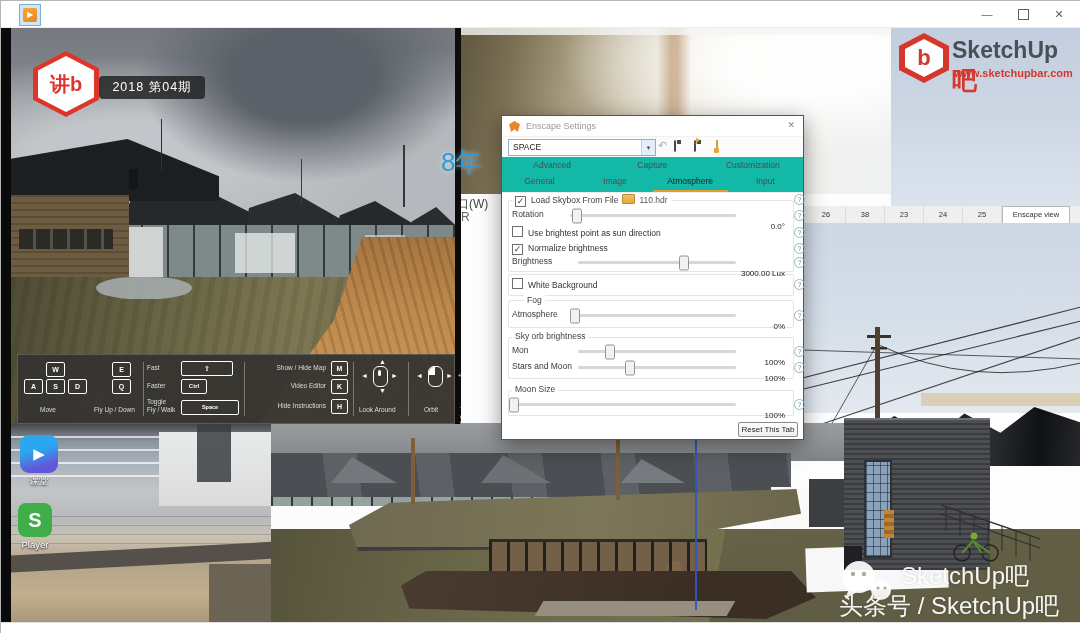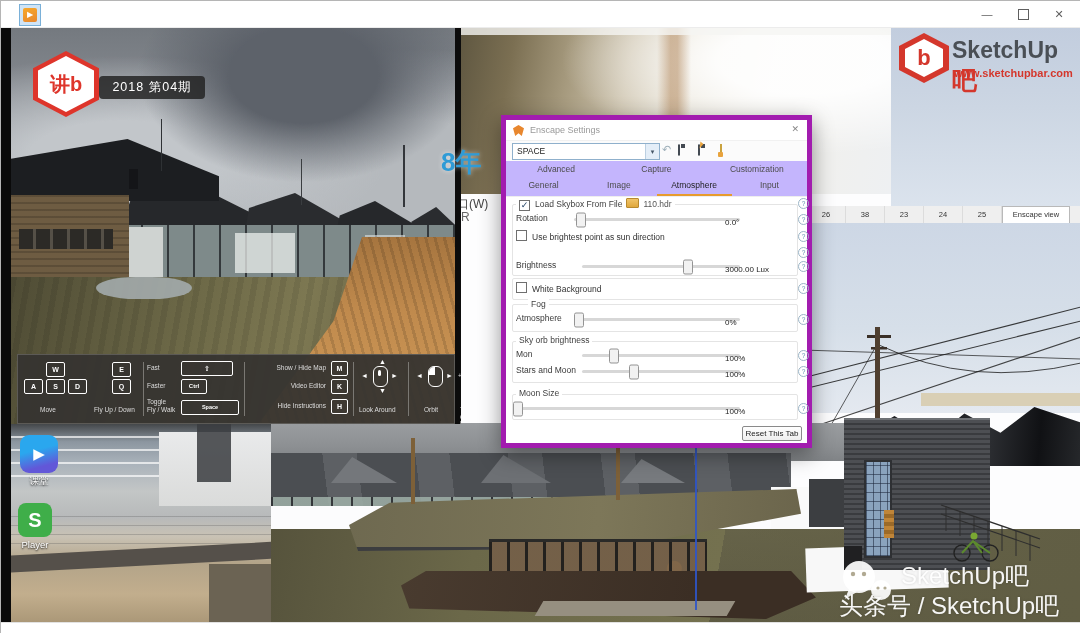--- a/index.html
+++ b/index.html
@@ -24,50 +24,50 @@
   #sketchup{left:270px;top:190px;width:810px;height:431px;background:#fdfdfe;z-index:1;overflow:hidden}
   #frameLeft{left:10px;top:26px;width:450px;height:397px;z-index:3;overflow:hidden;background:#83888e}
   #photoLeft{left:10px;top:423px;width:260px;height:198px;z-index:3;overflow:hidden}
   #frameMid{left:460px;top:26px;width:430px;height:167px;z-index:2;overflow:hidden}
   #frameRight{left:890px;top:26px;width:190px;height:179px;z-index:2;overflow:hidden;
     background:linear-gradient(180deg,#c2cdde 0%,#ccd6e3 45%,#dbe3ed 100%)}
   #bottomStrip{left:0;top:621px;width:1080px;height:12px;background:#fff;border-top:1px solid #e2e2e2;z-index:5}
 
   
   #dialog{left:500px;top:114px;width:301px;height:323px;background:#fff;z-index:20;
-    border:5px solid #a21caf;box-shadow:0 6px 20px rgba(0,0,0,.42);font-size:8.5px;color:#333}
+    border:1px solid #a21caf;box-shadow:0 6px 20px rgba(0,0,0,.42);font-size:8.5px;color:#333}
   #dlgTitle{position:absolute;left:0;top:0;right:0;height:20px;border-bottom:1px solid #f1f1f1}
   #dlgIcon{position:absolute;left:7px;top:5px;width:11px;height:11px;background:#e8872e;
     clip-path:polygon(50% 0,100% 30%,80% 100%,50% 74%,20% 100%,0 30%)}
   #dlgTitleTxt{position:absolute;left:24px;top:5px;color:#9a9a9a;font-size:9px}
   #dlgClose{position:absolute;right:8px;top:4px;color:#888;font-size:9px}
   #comboRow{position:absolute;left:0;top:21px;right:0;height:20px;background:#fbfbfb}
   #combo{position:absolute;left:6px;top:2px;width:142px;height:15px;border:1px solid #8fb0cc;
     background:#fff;line-height:15px;padding-left:4px;font-size:8.5px;color:#222}
   #comboArr{position:absolute;right:0;top:0;width:13px;height:100%;background:#e4eef8;
     border-left:1px solid #bcd0e2;text-align:center;font-size:7px;color:#456;line-height:15px}
   .dtool{position:absolute;top:4px}
   .undoG{color:#9fb0ba;font-size:11px;line-height:11px}
   .fl{width:10px;height:10px;border:1.5px solid #434a52;border-radius:1px;background:#fff;position:relative}
   .fl::before{content:"";position:absolute;left:2px;top:-1px;width:4px;height:4px;background:#434a52}
   .fl2::after{content:"";position:absolute;right:-3px;top:-3px;width:0;height:0;
     border-left:4px solid transparent;border-top:6px solid #e8a33d;transform:rotate(40deg)}
   .pg{width:9px;height:11px;background:#fff;border:1px solid #c9a23f;position:relative}
   .pg::before{content:"";position:absolute;right:-2px;bottom:-2px;width:5px;height:5px;background:#e8a33d;border-radius:1px}
-  .tabrow{position:absolute;left:0;right:0;display:flex;background:#c4b5fd}
+  .tabrow{position:absolute;left:0;right:0;display:flex;background:#14b8a6}
   #tabs1{top:41px;height:16px}
   #tabs2{top:57px;height:19px;border-bottom:1px solid #eee}
   .tab{flex:1;text-align:center;line-height:16px;color:#4c4c4c;font-size:8.5px}
   #tabs2 .tab{line-height:17px}
   .tab.active{color:#1d1d1d;border-bottom:2.5px solid #e79b2d}
   .gbox{position:absolute;left:6px;width:284px;border:1px solid #e4e4e4;border-radius:2px}
   .legend{position:absolute;background:#fff;padding:0 3px;color:#3e3e3e;line-height:11px;height:11px}
   .row{position:absolute;left:10px;width:281px;height:13px;line-height:13px}
   .rlabel{position:absolute;left:0;top:0;color:#3a3a3a}
-  .rval{position:absolute;right:8px;top:4px;width:64px;text-align:left;color:#222;font-size:8px}
+  .rval{position:absolute;right:8px;top:12px;width:64px;text-align:right;color:#222;font-size:8px}
   .trk{position:absolute;top:6px;height:3px;background:#d7d7d7;border-radius:2px}
   .t1{left:58px;width:166px}.t2{left:66px;width:158px}.t3{left:0;width:224px}
   .thumb{position:absolute;top:50%;width:8px;height:13px;background:#f2f2f2;border:1px solid #949494;
     border-radius:2px;transform:translate(-50%,-50%)}
   .cb{display:inline-block;width:9px;height:9px;border:1px solid #6f6f6f;background:#fff;
     font-size:9px;line-height:8px;color:#14365c;text-align:center;vertical-align:-1px;margin-right:5px}
   .help{position:absolute;width:9px;height:9px;border:1px solid #9ab4c6;border-radius:50%;
     color:#5b8cab;font-size:6.5px;line-height:9px;text-align:center;left:292px}
   .fold{display:inline-block;width:11px;height:8px;background:linear-gradient(#f0c469,#e0a83c);
     border:1px solid #b98a2e;border-radius:1px;vertical-align:-1px;margin:0 4px 0 4px}
@@ -128,21 +128,21 @@
   #dicons{left:10px;top:430px;width:70px;height:130px;z-index:24;color:#fff}
   .dicon{position:absolute;text-align:center;width:56px}
   .dico1{left:0;top:4px}
   .dico2{left:-4px;top:72px}
   .dbadge1{width:38px;height:38px;margin:0 auto;border-radius:9px;
     background:linear-gradient(165deg,#2aa7ee 40%,#6257d8 78%);color:#fff;font-size:15px;line-height:38px}
   .dbadge2{width:34px;height:34px;margin:0 auto;border-radius:8px;background:#3fae49;
     color:#fff;font-size:20px;font-weight:800;line-height:34px}
   .dlbl{font-size:9.5px;text-shadow:0 1px 2px #000;margin-top:2px}
 
-  #yearFrag{left:440px;top:144px;z-index:4;font-size:26px;font-weight:bold;color:#2f9bd6;
+  #yearFrag{left:440px;top:144px;z-index:4;font-size:26px;font-weight:normal;color:#2f9bd6;
     text-shadow:0 0 5px rgba(255,255,255,.55)}
 </style>
 </head>
 <body>
 
 <div id="stage">
 
   <div id="titlebar">
     <div id="appicon">
       <div class="pi">▶</div>
@@ -456,20 +456,23 @@
         </div>
       <span class="rval">0.0°</span>
     </div>
     <span class="help" style="top:94px">?</span>
 
     <div class="row" style="top:110px">
       <span class="cb"></span><span>Use brightest point as sun direction</span>
     </div>
     <span class="help" style="top:111px">?</span>
 
+    <div class="row" style="top:126px">
+      <span class="cb on">✓</span><span>Normalize brightness</span>
+    </div>
     <span class="help" style="top:127px">?</span>
 
     <div class="row" style="top:139px">
       <span class="rlabel">Brightness</span>
       <div class="trk t2">
           <span class="thumb" style="left: 67%;"></span>
         </div>
       <span class="rval">3000.00 Lux</span>
     </div>
     <span class="help" style="top:141px">?</span>

